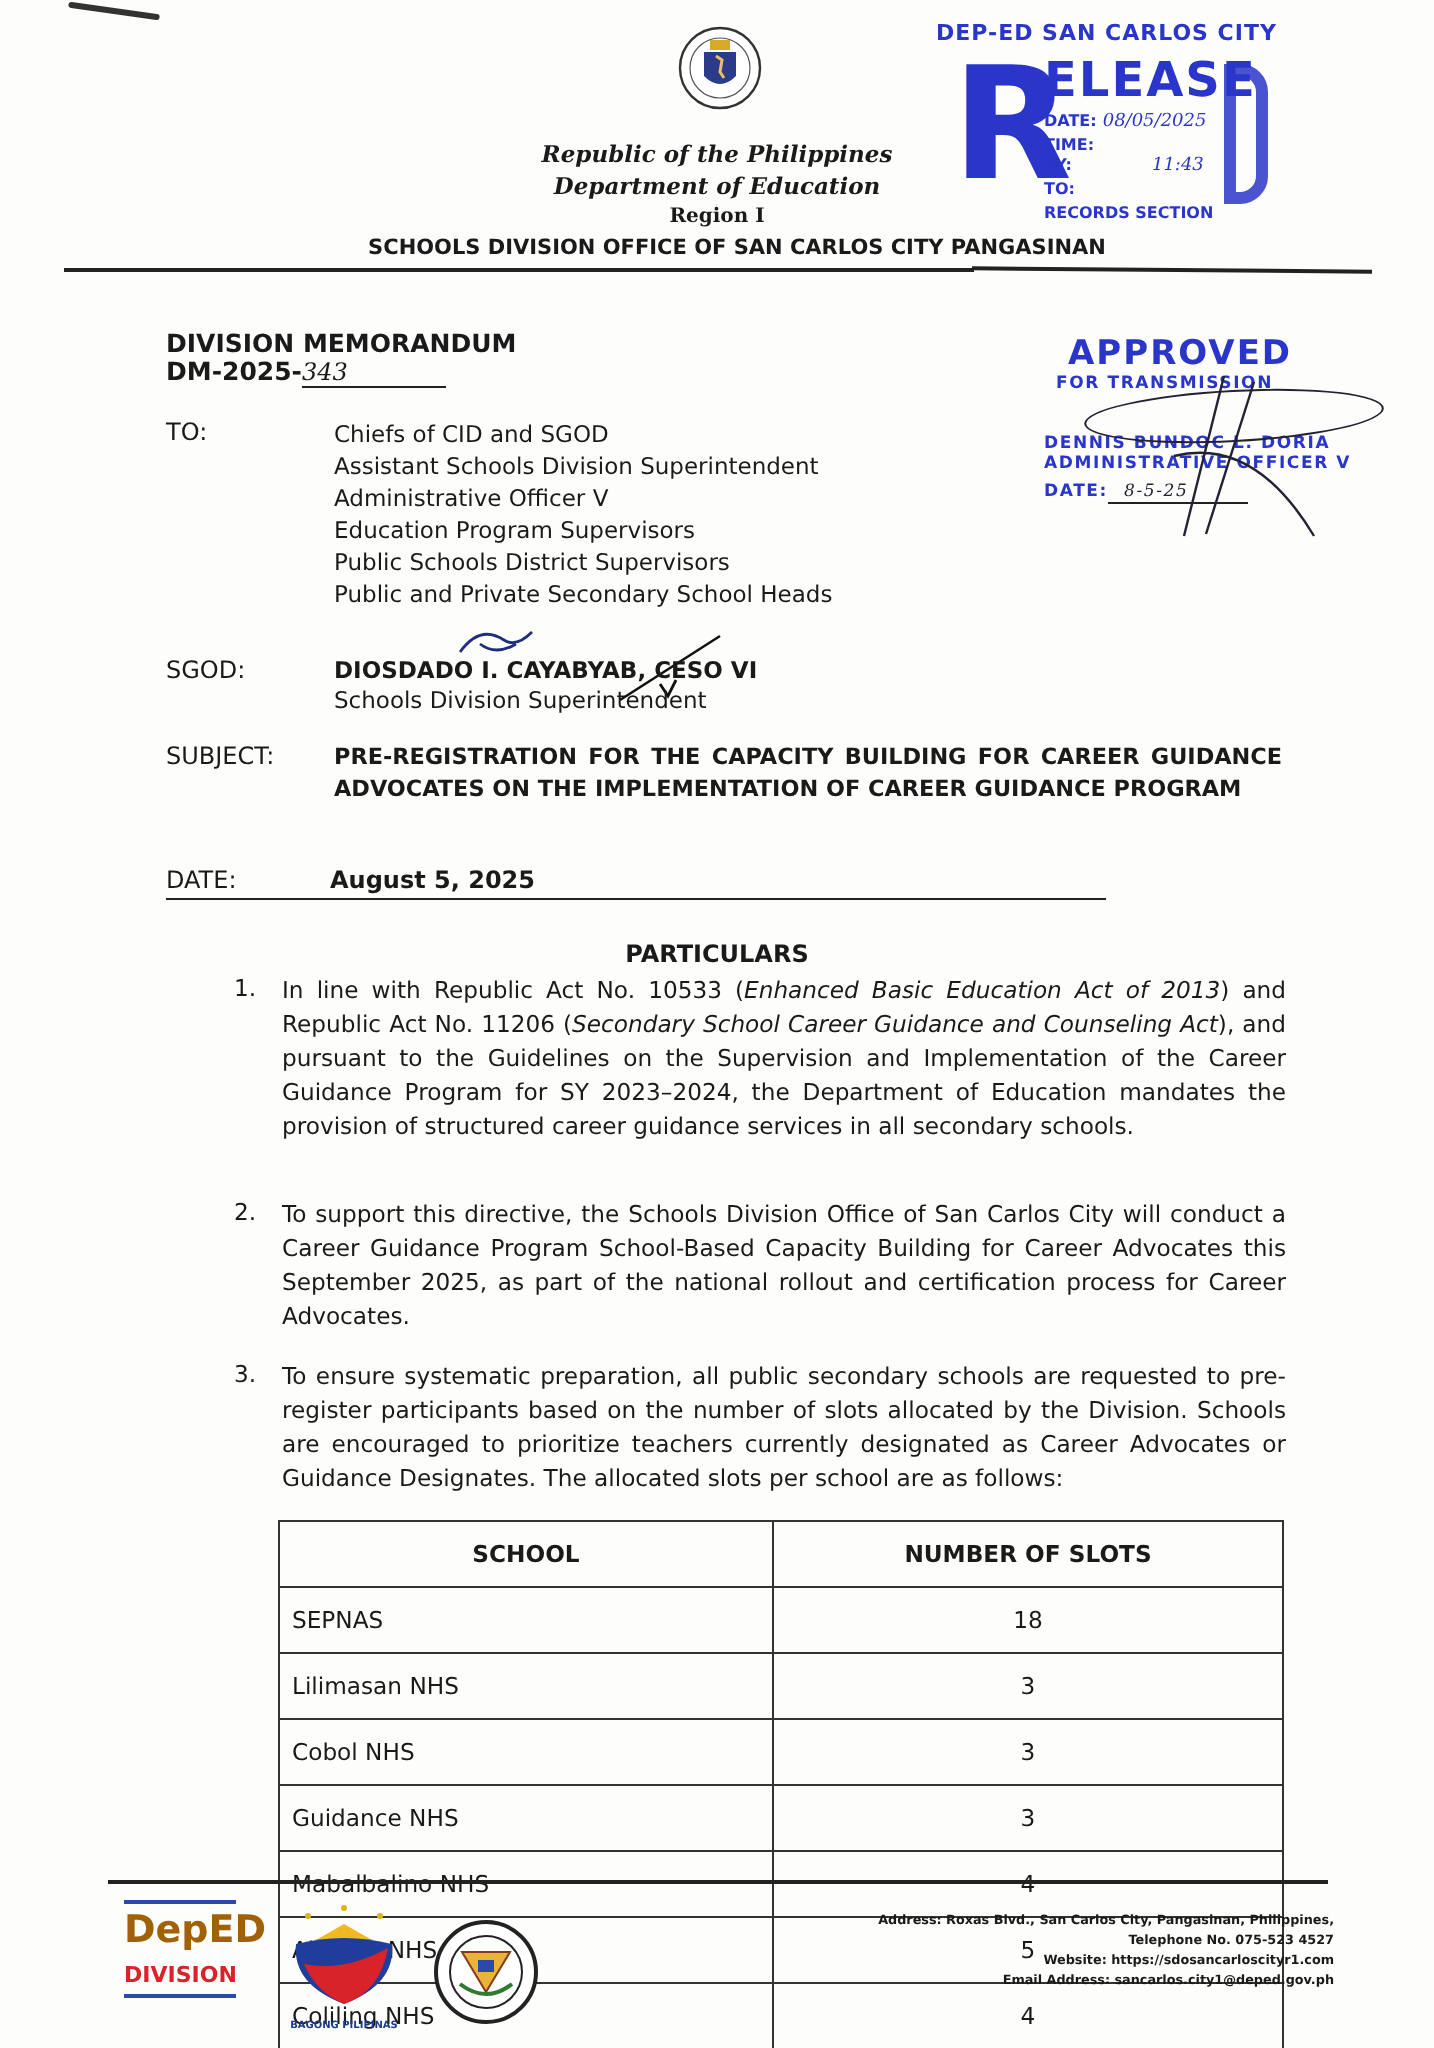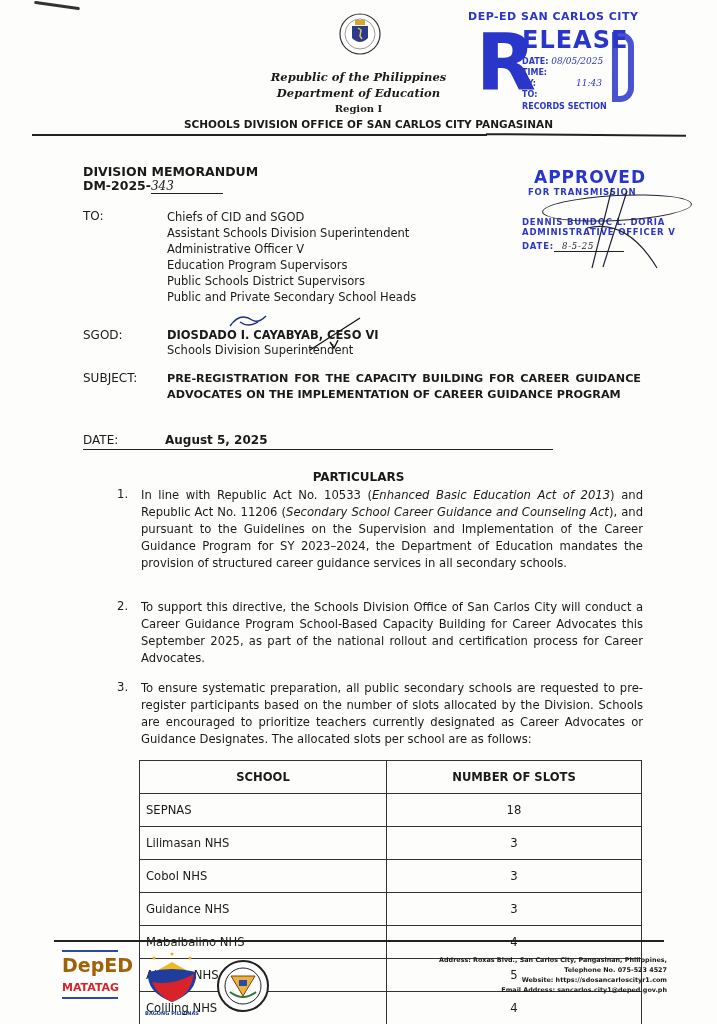--- a/index.html
+++ b/index.html
@@ -191,21 +191,21 @@
         <td class="n">5</td>
       </tr>
   </tbody>
 </table>
 
 <div class="abs foot-rule"></div>
 
 <div class="abs deped">
   <div class="bar"></div>
   <div class="big">DepED</div>
-  <div class="mat">MATATAG</div>
+  <div class="mat">DIVISION</div>
   <div style="height:2px;background:#2a4aa8;width:56px;margin-top:2px;"></div>
 </div>
 
 <div class="abs bagong">
   <svg width="60" height="52" viewBox="0 0 60 52">
     <circle cx="12" cy="6" r="1.5" fill="#e3b21a"></circle>
       <circle cx="30" cy="2" r="1.5" fill="#e3b21a"></circle>
       <circle cx="48" cy="6" r="1.5" fill="#e3b21a"></circle>
     <path d="M16 18 l14 -8 l14 8 z" fill="#f0b823"></path>
     <path d="M6 20 q24 -6 48 0 q2 20 -24 30 q-26 -10 -24 -30 z" fill="#1f3d9a"></path>

